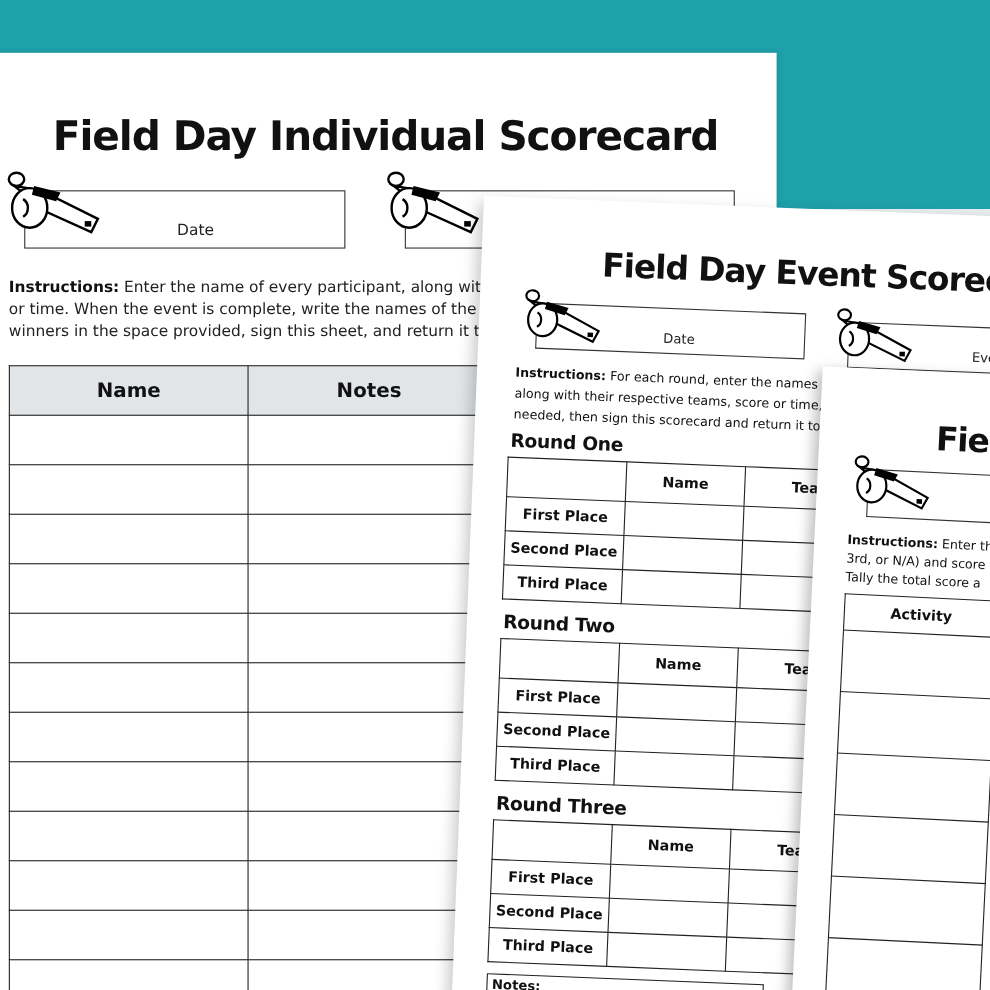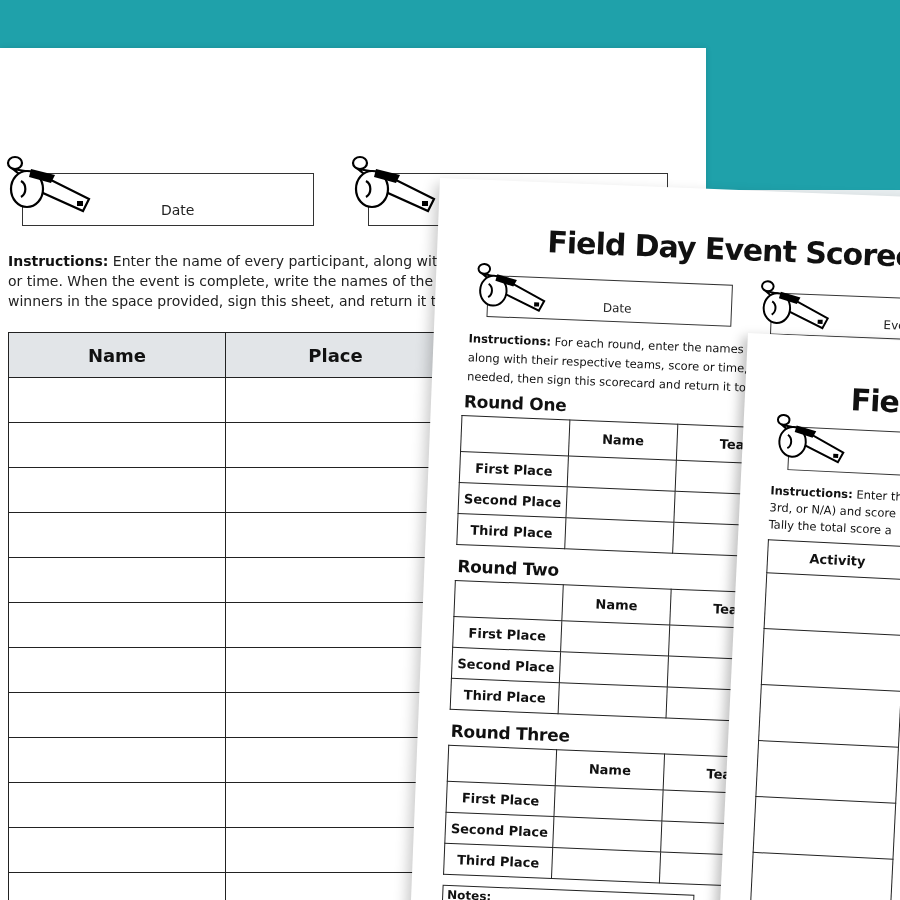--- a/index.html
+++ b/index.html
@@ -73,20 +73,21 @@
   #sheet3 table { position: absolute; left: 30px; top: 205px; border-collapse: collapse; }
   #sheet3 th { height: 33px; border: 1.3px solid #222; font-size: 13px; font-weight: bold; width: 140px; }
   #sheet3 td { height: 56px; border: 1.3px solid #222; }
 </style>
 </head>
 <body>
 
 <div class="bg-teal"></div>
 
 <div class="sheet" id="sheet1">
+  <div class="title">Field Day Individual Scorecard</div>
 
   <div class="field f1">
     <span class="field-label">Date</span>
   </div>
   <svg class="whistle w1" width="92" height="62" viewBox="0 0 92 62">
     <g fill="#fff" stroke="#000" stroke-width="2.2">
       <ellipse cx="12" cy="8" rx="7" ry="6"></ellipse>
       <path d="M10 14 L34 18 L86 44 L80 56 L40 38 Z"></path>
       <ellipse cx="24" cy="34" rx="16" ry="18"></ellipse>
       <path d="M18 26 a8 9 0 0 1 0 16" fill="none"></path>
@@ -112,21 +113,21 @@
   <div class="instructions">
     <b>Instructions:</b><span> Enter the name of every participant, along with th</span><br>
     <span>or time. When the event is complete, write the names of the firs</span><br>
     <span>winners in the space provided, sign this sheet, and return it to tl</span>
   </div>
 
   <table>
     <thead>
       <tr>
         <th class="c1">Name</th>
-        <th class="c2">Place</th>
+        <th class="c2">Notes</th>
         <th class="c3"></th>
       </tr>
     </thead>
     <tbody>
       <tr>
           <td></td>
           <td></td>
           <td></td>
         </tr>
       <tr>

